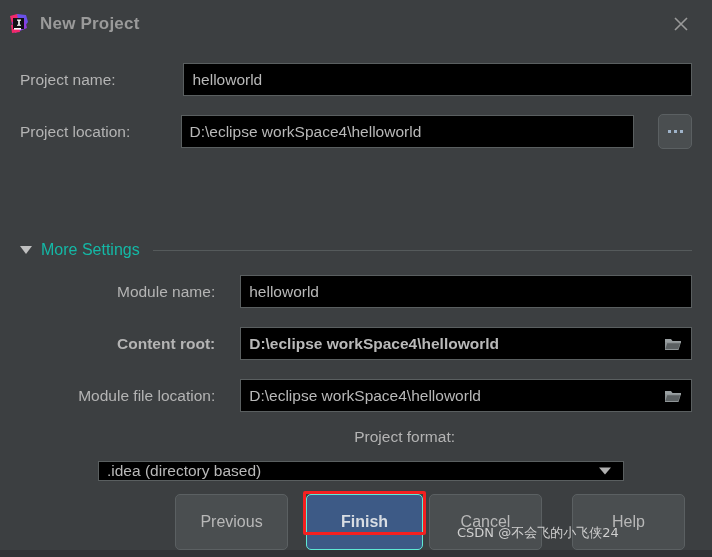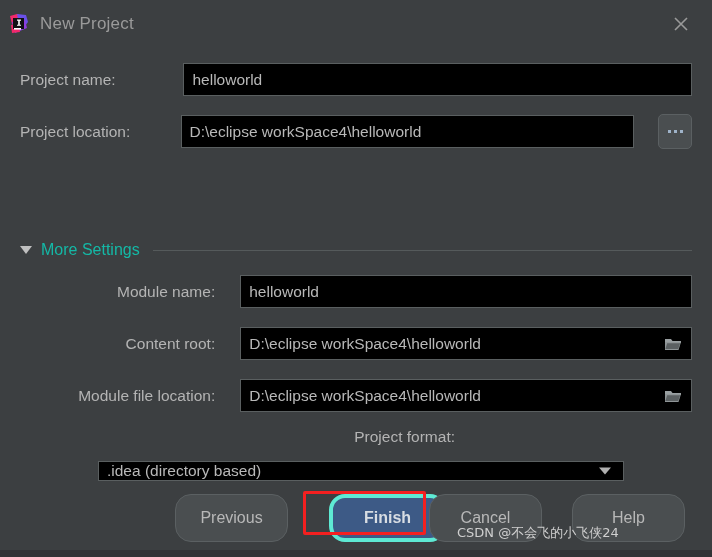--- a/index.html
+++ b/index.html
@@ -35,20 +35,21 @@
     height: 22px;
     margin-left: 8px;
     margin-right: 10px;
     flex: 0 0 auto;
     position: relative;
   }
   .title-text {
     font-size: 17px;
     color: #9a9a9a;
     letter-spacing: .2px;
+    font-weight: bold;
   }
   .close-btn {
     position: absolute;
     right: 18px;
     top: 11px;
     width: 26px;
     height: 26px;
     display: flex;
     align-items: center;
     justify-content: center;
@@ -162,36 +163,35 @@
   .btnbar {
     position: absolute;
     left: 0;
     top: 494px;
     width: 712px;
     height: 40px;
   }
   .btn {
     position: absolute;
     box-sizing: border-box;
-    height: 48px;
+    height: 56px;
     background: #4a4e50;
     border: 1px solid #5b6062;
-    border-radius: 16px;
+    border-radius: 5px;
     color: #b8b8b8;
     font-size: 16px;
     display: flex;
     align-items: center;
     justify-content: center;
   }
   .btn.primary {
     background: #3d5a86;
-    border: 4px solid #5eead4;
+    border: 1px solid #5eead4;
     color: #d8dde3;
     font-weight: bold;
-    margin-left: 23px;
   }
   .hl-box {
     position: absolute;
     border: 3px solid #f42020;
     box-sizing: border-box;
     border-radius: 2px;
   }
 
   .bottom-strip {
     position: absolute;
@@ -262,21 +262,21 @@
     <span class="sep-line"></span>
   </div>
 
   <div class="row" style="left:20px; top:274px; width:672px; height:35px;">
     <div class="lbl right" style="width:198px;">Module name:</div>
     <div class="field" style="width:458px; margin-left:10px;">
       <span class="val">helloworld</span>
     </div>
   </div>
 
-  <div class="row" style="left:20px; top:326px; width:672px; height:35px;">
+  <div class="row" style="left:20px; top:326px; width:672px; height:35px;font-weight:bold;">
     <div class="lbl right" style="width:198px;">Content root:</div>
     <div class="field" style="width:458px; margin-left:10px;">
       <span class="val">D:\eclipse workSpace4\helloworld</span>
       <span class="folder-ico">
         <svg width="18" height="14" viewBox="0 0 18 14">
           <path d="M1 2 h6 l1.5 2 H17 v2 H1 z" fill="#9aa0a2"></path>
           <path d="M1 5 h16 l-2.5 8 H1 z" fill="#8f9597"></path>
           <path d="M3.2 6.2 h13 l-2 5.8 H1.4 z" fill="#5b6062"></path>
         </svg>
       </span>

